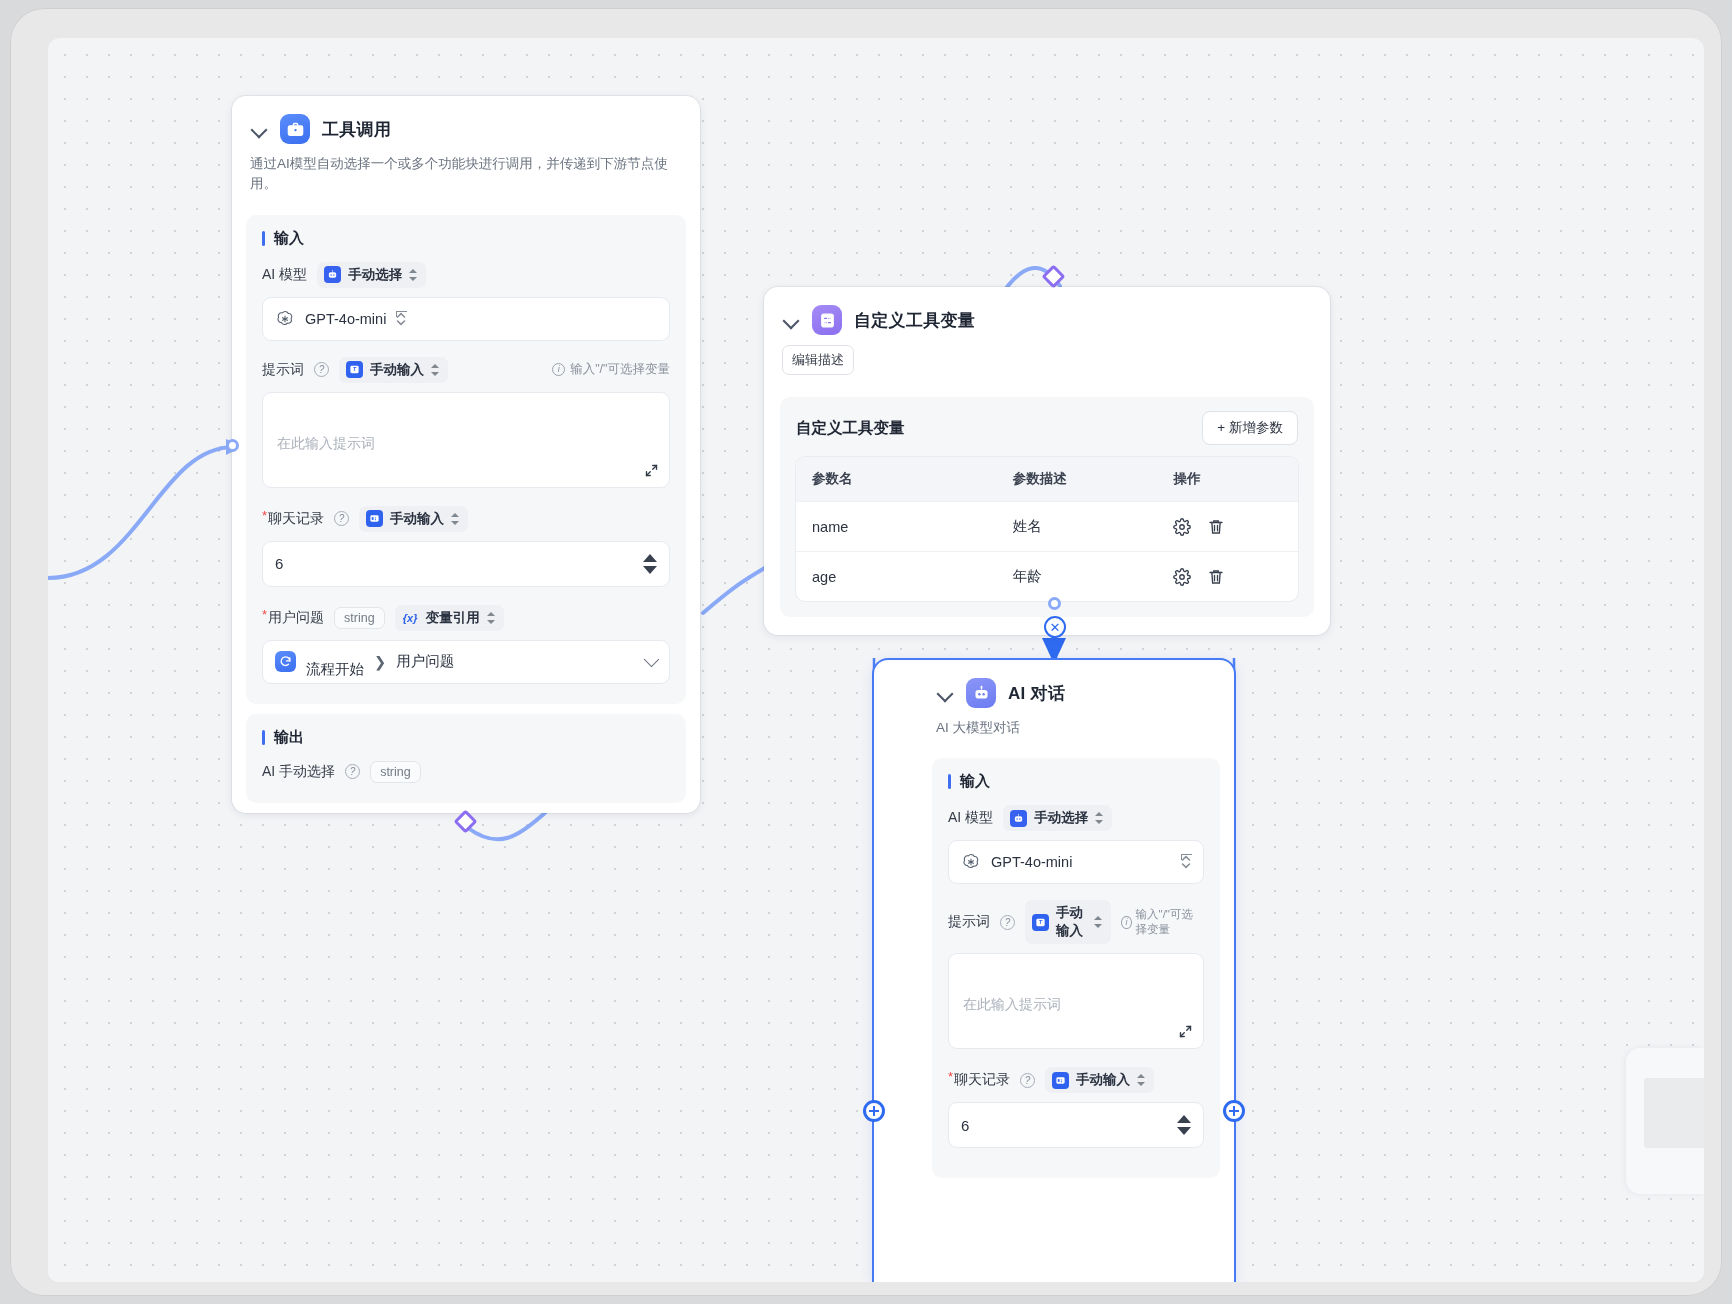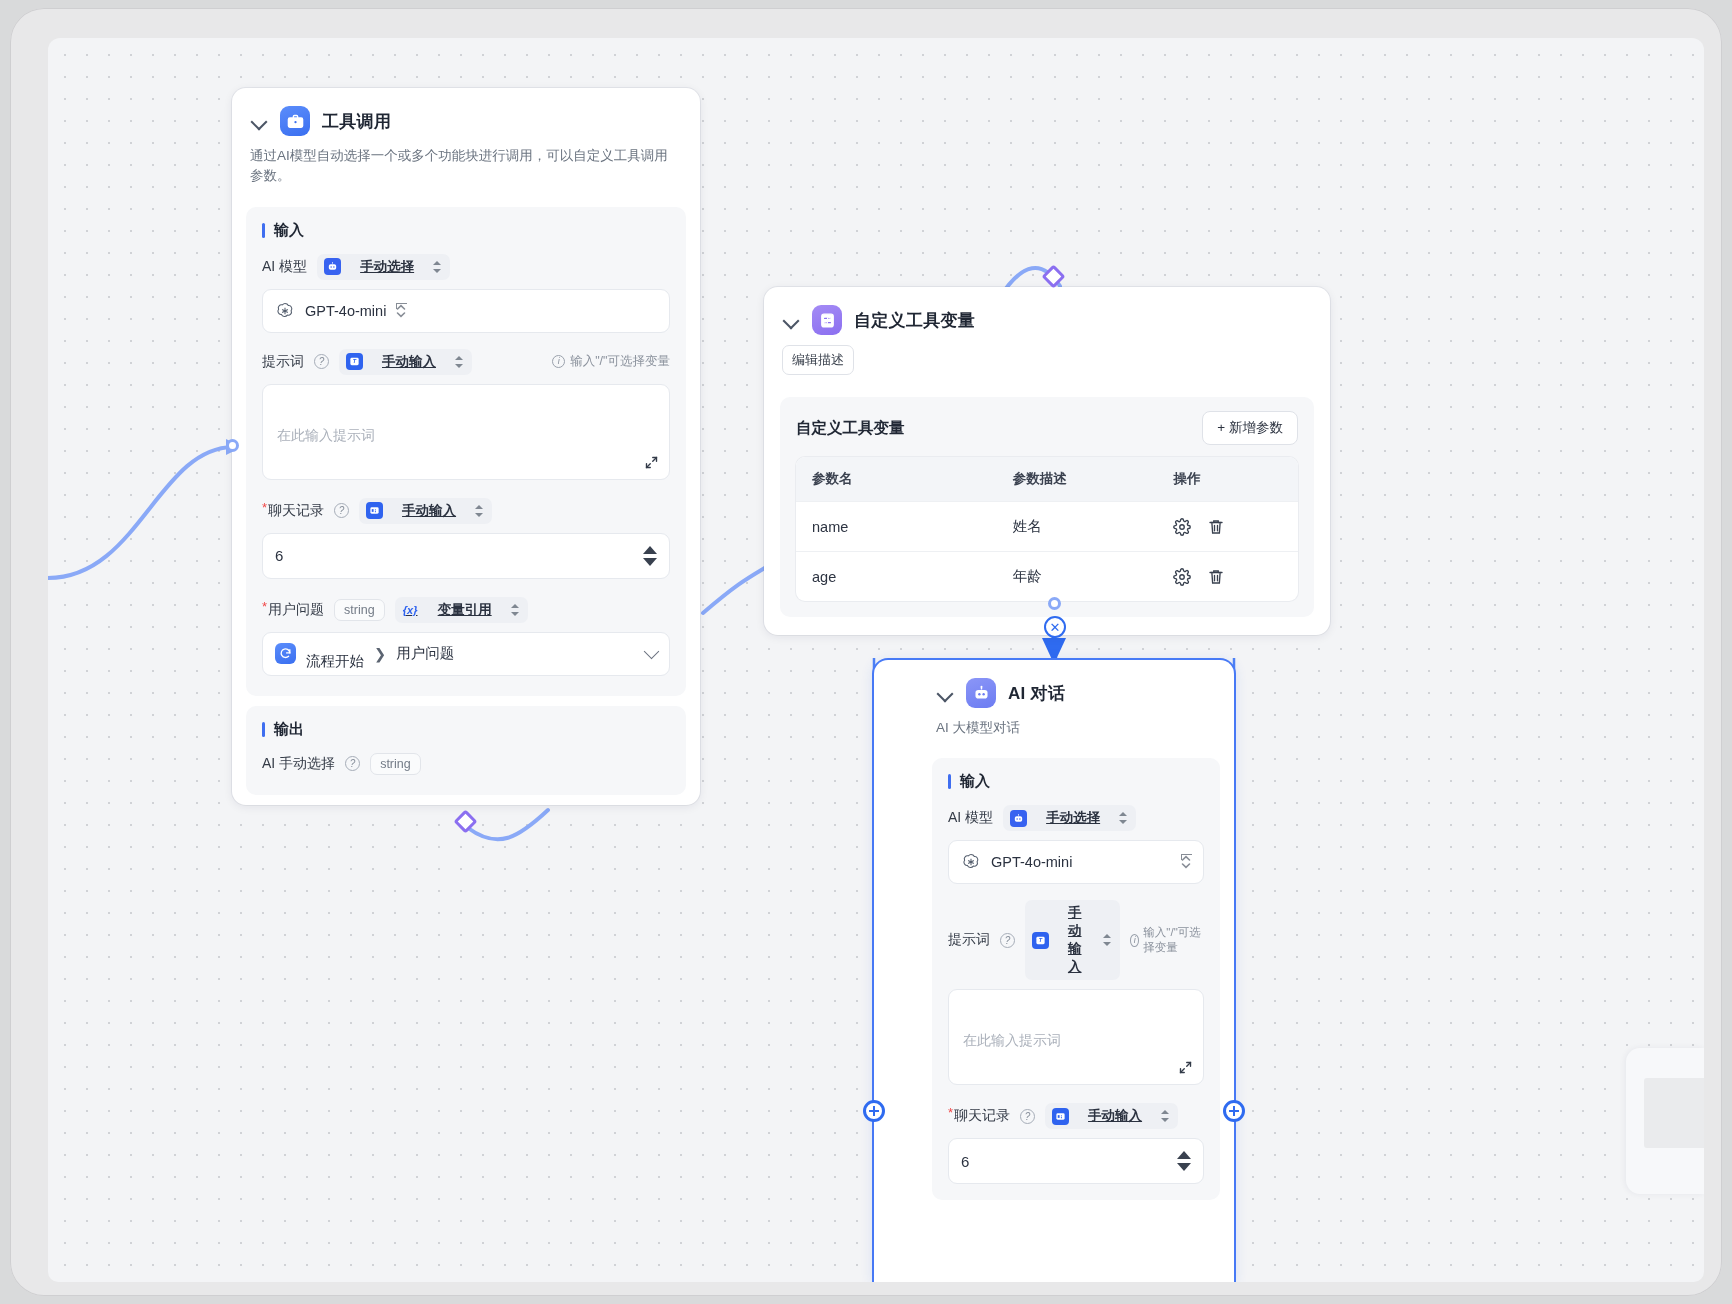--- a/index.html
+++ b/index.html
@@ -95,23 +95,23 @@
     width: 15px; height: 15px; border-radius: 50%;
     border: 1px solid #a6adb8; color: #868e9a;
     font-size: 10px; line-height: 13px; text-align: center; display: inline-block;
     flex: 0 0 15px;
   }
   .type-pill {
     border: 1px solid #e2e5ea; background: #fafbfc; border-radius: 7px;
     font-size: 12.5px; color: #737b87; padding: 3px 9px;
   }
   .mode-select {
-    display: inline-flex; align-items: center; gap: 19px;
+    display: inline-flex; align-items: center; gap: 7px;
     background: #eef0f4; border-radius: 7px; padding: 4px 8px 4px 7px;
-    font-size: 13.5px; font-weight: 700; color: #2b3240; cursor: pointer; text-decoration: underline;
+    font-size: 13.5px; font-weight: 700; color: #2b3240; cursor: pointer;
   }
   .mode-ic { width: 17px; height: 17px; border-radius: 4px; display: inline-flex; align-items: center; justify-content: center; flex:0 0 17px;}
   .mode-ic.bot { background: #3762f0; }
   .mode-ic.txt { background: #2f63ef; }
   .mode-ic.hist { background: #2f63ef; }
   .mode-ic.varx { background: transparent; color: #2f63ef; font-size: 11px; font-weight: 700; }
   .updown {
     width: 9px; height: 14px; position: relative; flex: 0 0 9px; opacity: .75;
   }
   .updown::before, .updown::after {
@@ -238,34 +238,34 @@
 
         <path d="M 950 262 C 975 222 995 222 1012 248" fill="none" stroke="#8aa9f7" stroke-width="4" stroke-linecap="round"></path>
 
         <line x1="1006" y1="565" x2="1006" y2="622" stroke="#2f6bf0" stroke-width="5"></line>
         <polygon points="994,600 1018,600 1006,626" fill="#2f6bf0"></polygon>
 
         <line x1="826" y1="620" x2="826" y2="1244" stroke="#4f82f5" stroke-width="2.5"></line>
         <line x1="1186" y1="620" x2="1186" y2="1244" stroke="#4f82f5" stroke-width="2.5"></line>
       </svg>
 
-      <div class="node" style="left:184px; top:50px; width:468px;">
+      <div class="node" style="left:184px; top:58px; width:468px;">
         <div class="node-head">
           <div class="node-title-row">
             <span class="chevron"></span>
             <span class="node-icon blue">
               <svg width="17" height="17" viewBox="0 0 24 24" fill="none" stroke="#fff" stroke-width="2" stroke-linecap="round" stroke-linejoin="round">
                 <rect x="2" y="7" width="20" height="13" rx="2" fill="#fff" stroke="#fff"></rect>
                 <path d="M9 7V5a1.5 1.5 0 0 1 1.5-1.5h3A1.5 1.5 0 0 1 15 5v2" stroke="#fff"></path>
                 <circle cx="12" cy="13" r="1.6" fill="#3a6ff0" stroke="none"></circle>
               </svg>
             </span>
             <span class="node-title">工具调用</span>
           </div>
-          <div class="node-desc">通过AI模型自动选择一个或多个功能块进行调用，可以自定义工具调用参数。</div>
+          <div class="node-desc">通过AI模型自动选择一个或多个功能块进行调用，并传递到下游节点使用。</div>
         </div>
 
         <div class="panel">
           <div class="sec-title">
             <i class="sec-bar"></i>
             <span>输入</span>
           </div>
 
           <div class="field-row">
             <span class="field-label">AI 模型</span>

